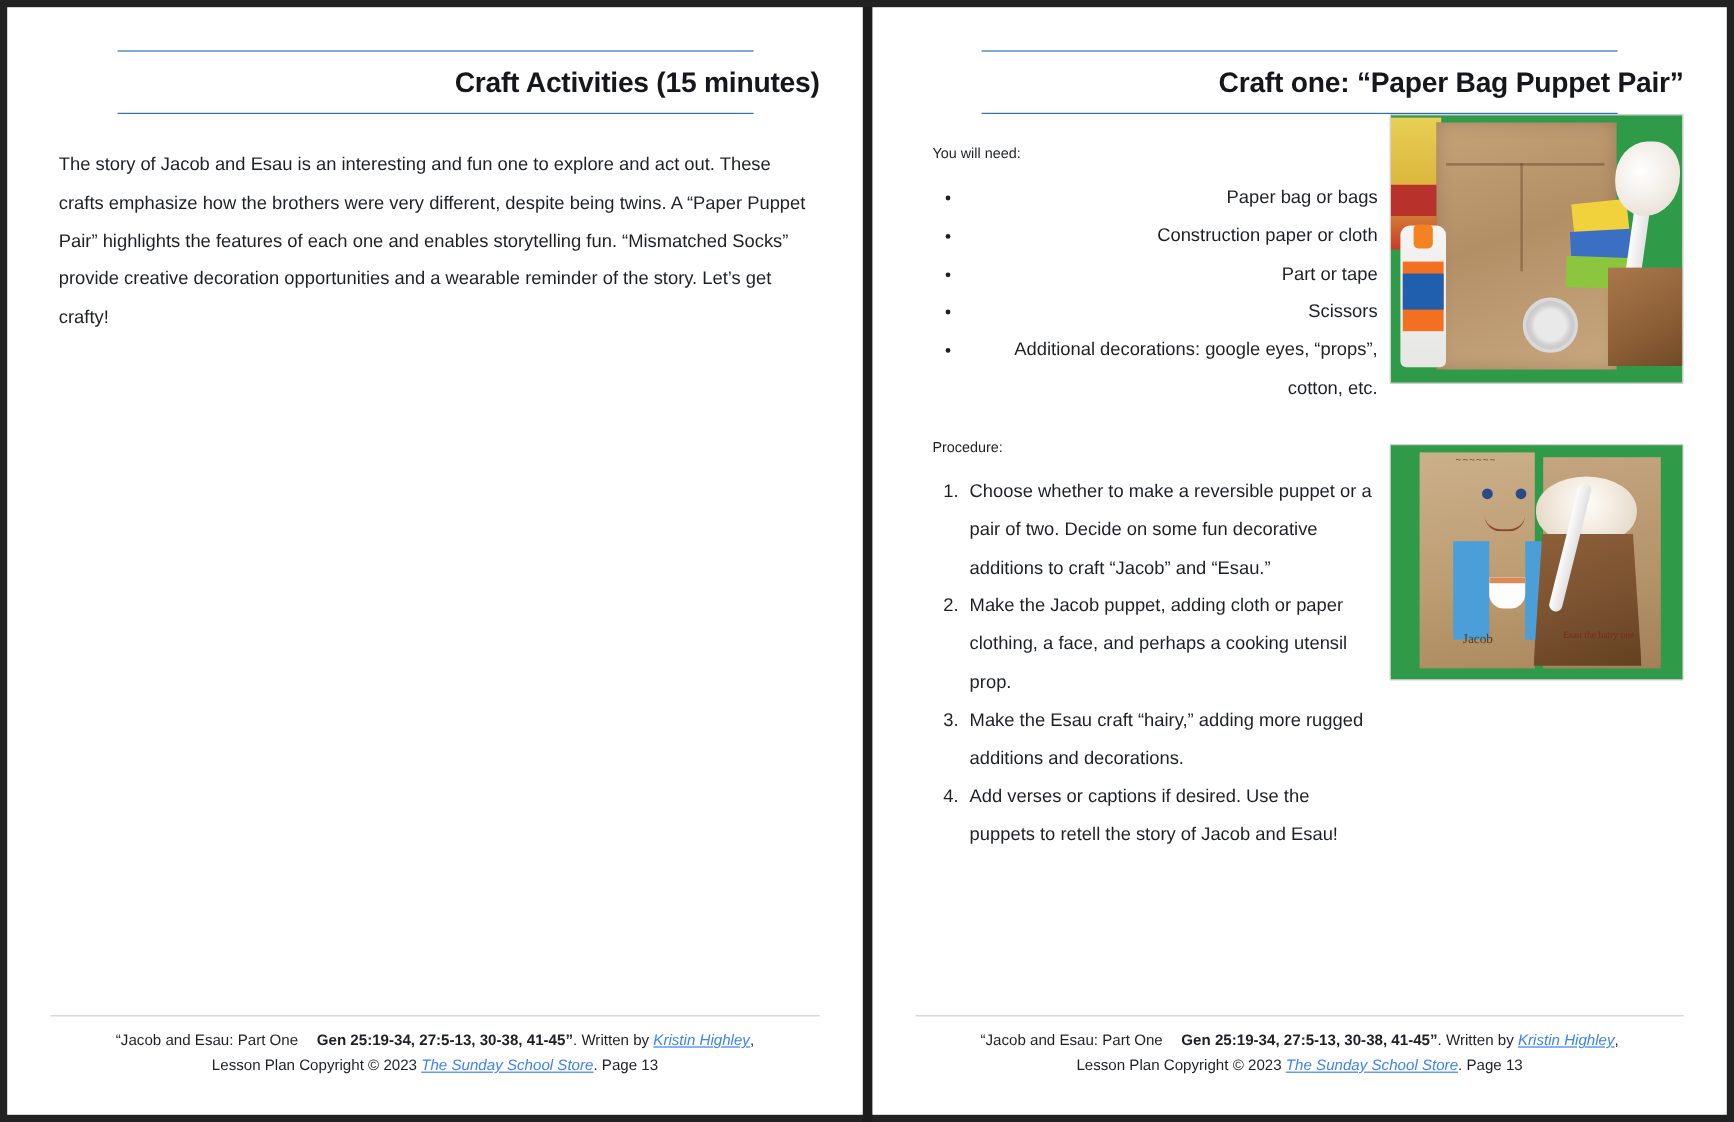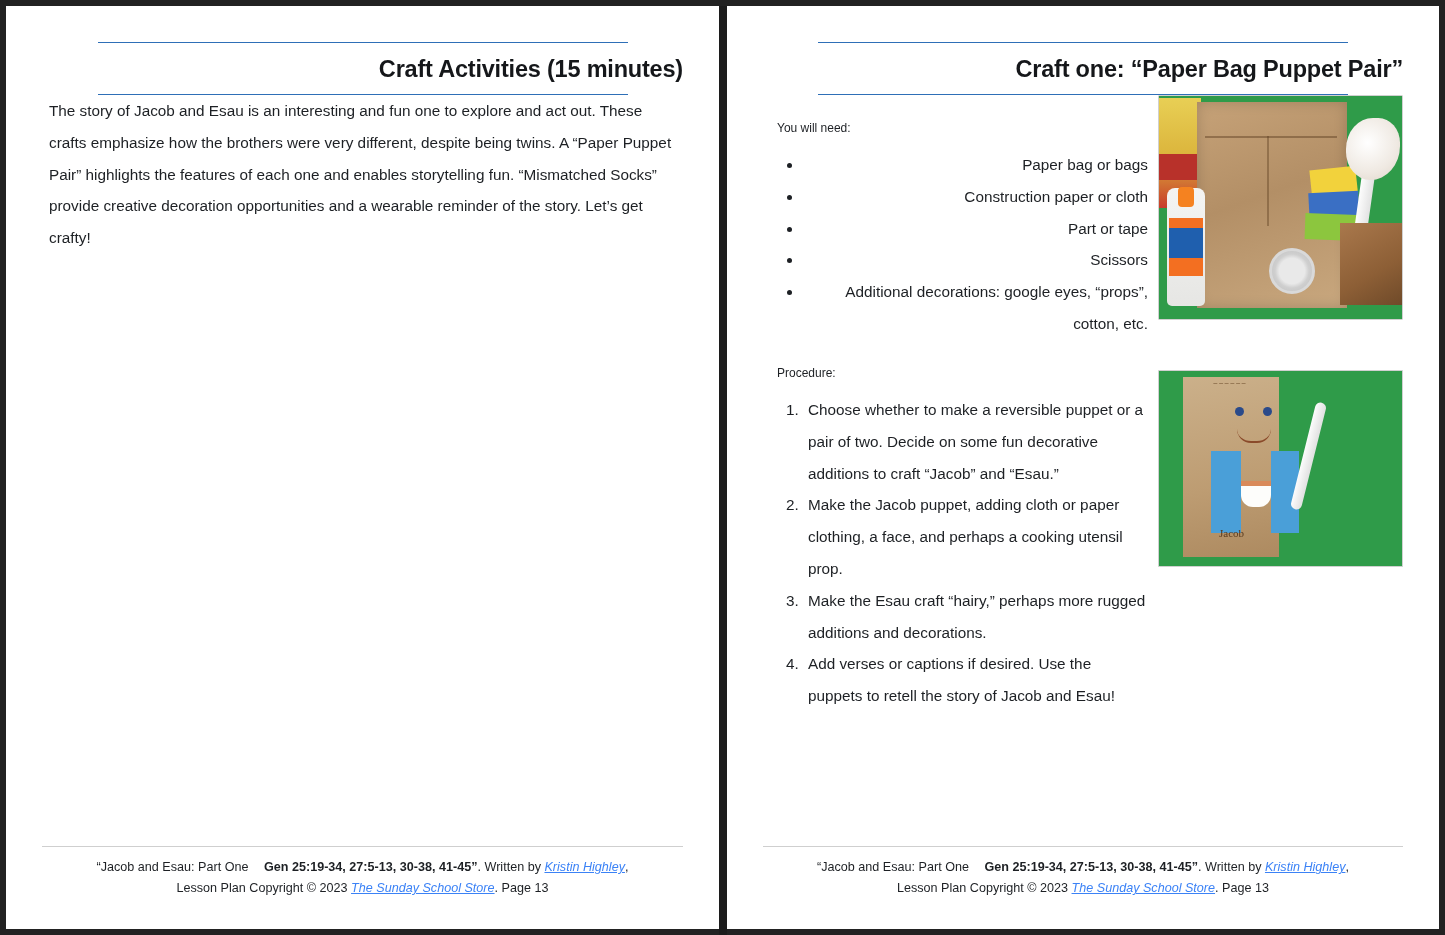--- a/index.html
+++ b/index.html
@@ -51,20 +51,21 @@
   .page-title {
     text-align: right;
     font-size: 23.5px;
     font-weight: bold;
     color: #15171a;
     letter-spacing: -0.2px;
     padding: 13px 0 11px 0;
     line-height: 1.15;
   }
   .body-text {
+    margin-top: 27px;
     font-size: 15.3px;
     color: #1d2024;
     line-height: 2.08;
     padding: 0 9px 0 7px;
   }
   .intro-label {
     font-size: 12px;
     color: #1d2024;
     margin-top: 26px;
     padding-left: 7px;
@@ -337,38 +338,44 @@
         </div>
       </div>
     </div>
 
     <div class="content-cols">
       <div class="col-text">
         <div class="intro-label">Procedure:</div>
         <ol class="proc-list">
           <li>Choose whether to make a reversible puppet or a pair of two. Decide on some fun decorative additions to craft “Jacob” and “Esau.”</li>
           <li>Make the Jacob puppet, adding cloth or paper clothing, a face, and perhaps a cooking utensil prop.</li>
-          <li>Make the Esau craft “hairy,” perhaps more rugged additions and decorations.</li>
+          <li>Make the Esau craft “hairy,” adding more rugged additions and decorations.</li>
           <li>Add verses or captions if desired. Use the puppets to retell the story of Jacob and Esau!</li>
         </ol>
       </div>
       <div class="col-img">
         <div class="photo ph2 photo-2">
           <div class="bagL">
             <div class="scribble">~~~~~~</div>
             <div class="faceL">
               <div class="eye" style="left:6px; top:4px;"></div>
               <div class="eye" style="left:34px; top:4px;"></div>
               <div class="mouth"></div>
             </div>
             <div class="cloth"></div>
             <div class="cloth2"></div>
             <div class="bowl"></div>
             <div class="labelL">Jacob</div>
           </div>
+          <div class="bagR">
+            <div class="beard"></div>
+            <div class="furcoat"></div>
+            <div class="labelR">Esau
+the hairy one</div>
+          </div>
           <div class="utensil"></div>
         </div>
       </div>
     </div>
 
     <div class="footer">
       <div>
         <span>“Jacob and Esau: Part One </span><span class="bold">Gen 25:19-34, 27:5-13, 30-38, 41-45”</span><span>.  Written by </span><a href="#">Kristin Highley</a><span>,</span>
       </div>
       <div>

